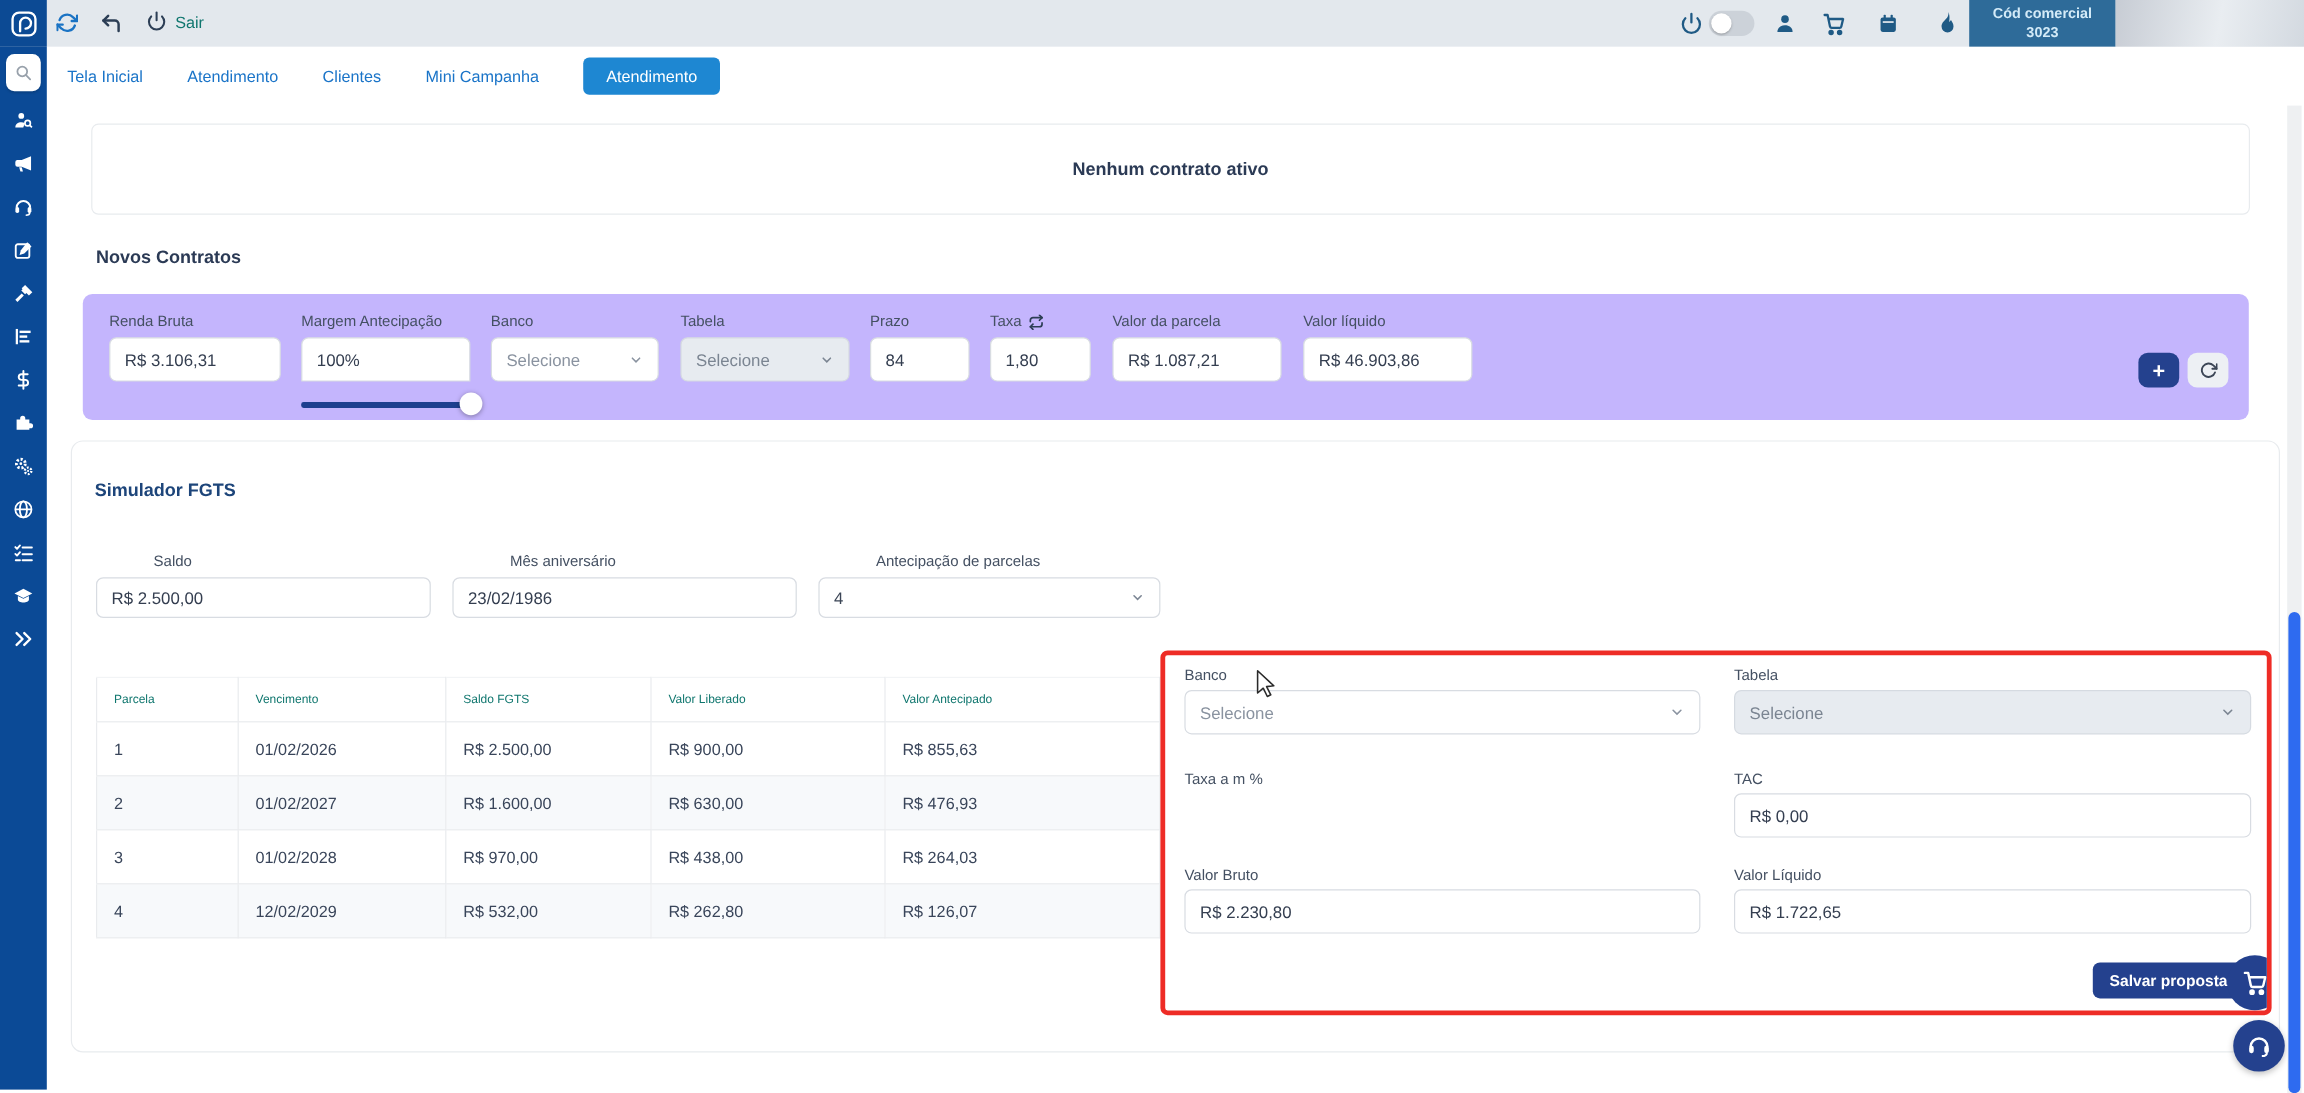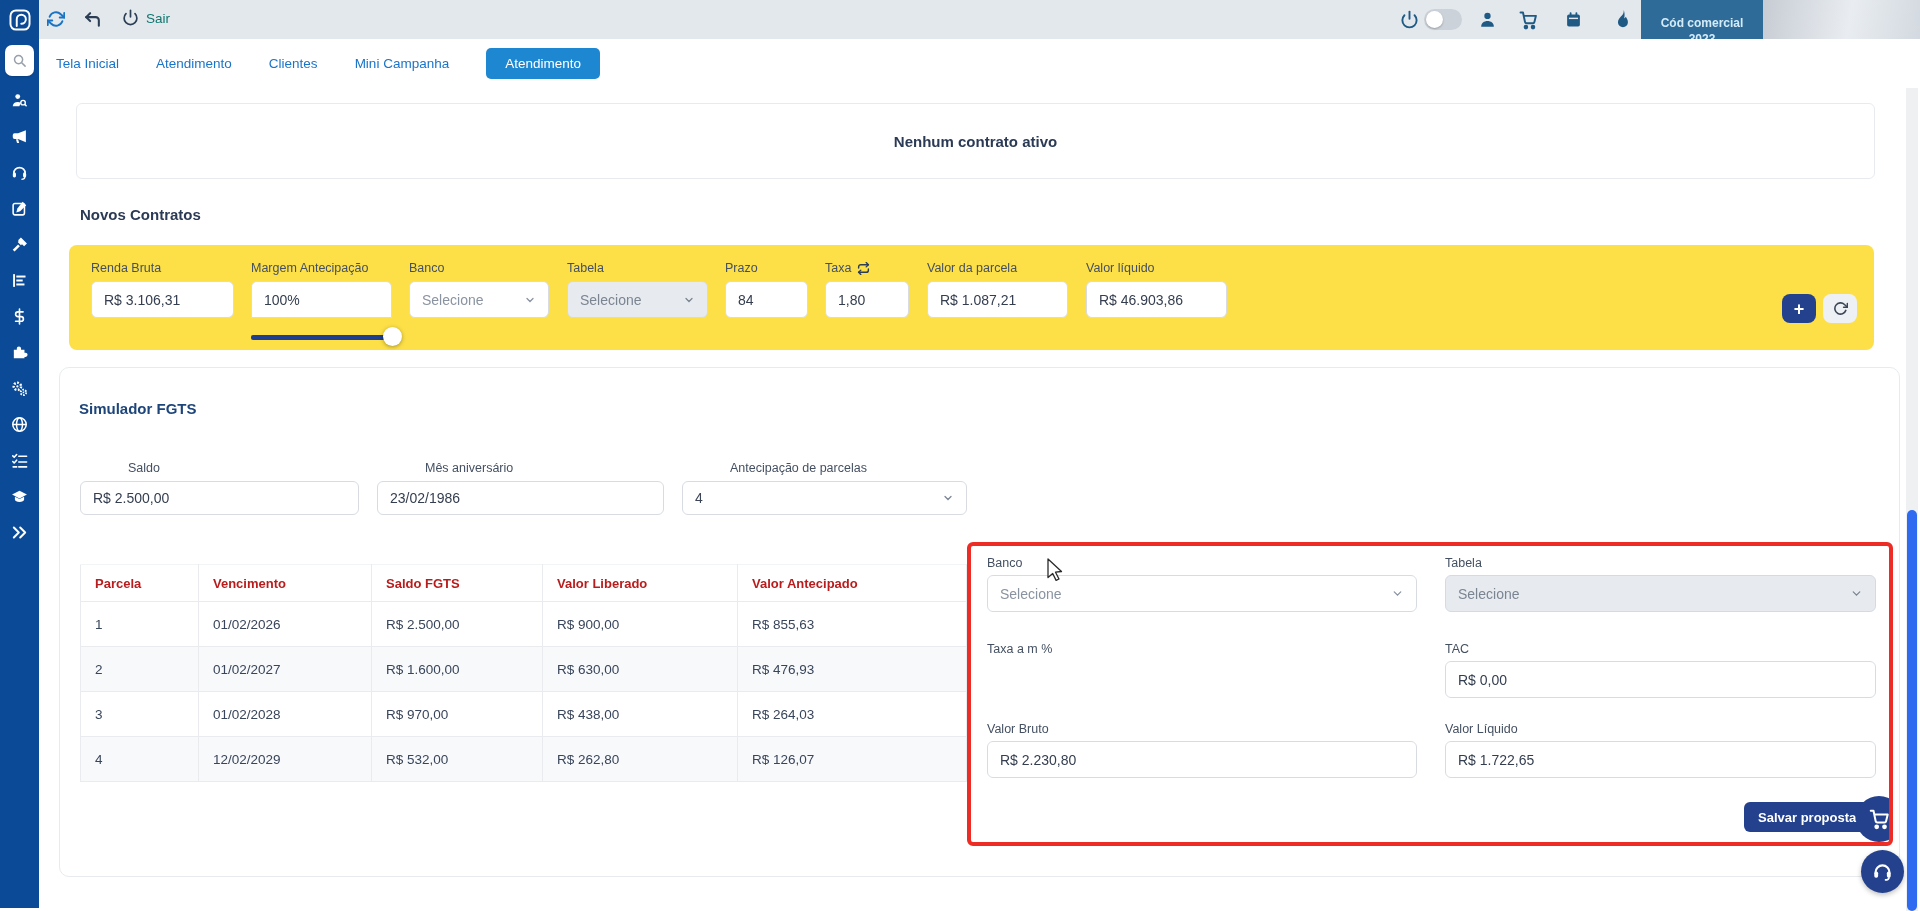--- a/index.html
+++ b/index.html
@@ -7,21 +7,21 @@
   body { font-family:"Liberation Sans", sans-serif; }
   #app { position:relative; width:1920px; height:911px; background:#fff; overflow:hidden; }
 
   
   .topbar { position:absolute; top:0; left:0; width:1920px; height:39px; background:#e3e8ed; }
   .logo-block { position:absolute; top:0; left:0; width:39px; height:39px; background:#0c4a94; display:flex; align-items:center; justify-content:center; }
   .tb-icon { position:absolute; top:10px; display:flex; align-items:center; }
   .sair-group { position:absolute; top:9px; left:122px; display:flex; align-items:flex-end; gap:7px; color:#0f766e; font-size:13.5px; cursor:default; }
   .toggle { position:absolute; top:9px; left:1424px; width:38px; height:21px; border-radius:11px; background:#ccd2d9; }
   .toggle .knob { position:absolute; top:2px; left:2px; width:17px; height:17px; border-radius:50%; background:#fff; box-shadow:0 1px 2px rgba(0,0,0,.25); }
-  .badge { position:absolute; top:0; left:1641px; width:122px; height:39px; background:#2e6b99; color:#d4ebf8; font-size:12px; font-weight:bold; text-align:center; line-height:1.3; padding-top:16px; }
+  .badge { position:absolute; top:0; left:1641px; width:122px; height:39px; background:#2e6b99; color:#d4ebf8; font-size:12px; font-weight:bold; text-align:center; line-height:1.3; padding-top:4px; }
   .tb-gradient { position:absolute; top:0; left:1763px; width:157px; height:39px; background:linear-gradient(100deg,#c7ccd4 0%,#e9edf1 55%,#d3d9e0 100%); }
 
   
   .tabbar { position:absolute; top:39px; left:39px; width:1881px; height:49px; background:#fff; display:flex; align-items:center; padding-left:17px; gap:37px; }
   .tab-link { color:#1a74c8; font-size:13.5px; cursor:pointer; white-space:nowrap; }
   .tab-active { background:#1e87d2; color:#fff; font-size:13.5px; padding:8px 19px; border-radius:5px; cursor:pointer; white-space:nowrap; }
 
   
   .sidebar { position:absolute; top:39px; left:0; width:39px; height:869px; background:#0b4a96; }
   .side-search { position:absolute; top:6px; left:5px; width:29px; height:31px; background:#fff; border-radius:7px; display:flex; align-items:center; justify-content:center; box-shadow:0 1px 2px rgba(0,0,0,.15); }
@@ -33,40 +33,40 @@
   .f-input { display:block; width:100%; height:37px; border:1px solid #d8dce2; border-radius:6px; background:#fff; color:#343e50; font-family:"Liberation Sans",sans-serif; font-size:14px; padding:0 12px; outline:none; }
   .f-select { width:100%; height:37px; border:1px solid #d8dce2; border-radius:6px; background:#fff; color:#8a93a0; font-size:14px; padding:0 12px; display:flex; align-items:center; justify-content:space-between; cursor:pointer; }
   .f-select.disabled { background:#e7ebf0; border-color:#d5dae1; color:#7b8592; }
   .f-select.value { color:#3b4556; }
   .field { position:absolute; }
 
   
   .empty-card { position:absolute; top:103px; left:76px; width:1799px; height:76px; border:1px solid #e8ebee; border-radius:6px; background:#fff; display:flex; align-items:center; justify-content:center; }
   .empty-card span { font-size:15px; font-weight:bold; color:#2b3a55; }
   .section-title { position:absolute; top:206px; left:80px; font-size:15px; font-weight:bold; color:#2b3a55; }
-  .nc-panel { position:absolute; top:245px; left:69px; width:1805px; height:105px; background:#fde047; border-radius:8px; }
+  .nc-panel { position:absolute; top:245px; left:69px; width:1805px; height:105px; background:#c4b5fd; border-radius:8px; }
   .nc-panel .field { top:16px; }
   .nc-panel .f-label { margin-bottom:6px; }
   .slider-bar { position:absolute; left:182px; top:90px; width:141px; height:5px; background:#1e3f8f; border-radius:2px; }
   .slider-handle { position:absolute; left:314px; top:82px; width:19px; height:19px; border-radius:50%; background:#fff; box-shadow:0 1px 4px rgba(0,0,0,.35); cursor:pointer; }
   .sq-btn { position:absolute; top:49px; width:34px; height:29px; border:none; border-radius:8px; display:flex; align-items:center; justify-content:center; cursor:pointer; }
   .btn-add { left:1713px; background:#24418e; color:#fff; font-size:18px; font-weight:bold; line-height:1; }
   .btn-reload { left:1754px; background:#edf0f4; }
 
   
   .sim-card { position:absolute; top:367px; left:59px; width:1841px; height:510px; background:#fff; border:1px solid #e8ebee; border-radius:10px; }
   .sim-title { position:absolute; top:400px; left:79px; font-size:15px; font-weight:bold; color:#1d457a; }
   .sim-fields .f-label { margin-bottom:6px;margin-left:48px; }
   .sim-fields .field { top:461px; }
   .sim-fields .f-input, .sim-fields .f-select { height:34px; }
 
   
   .fgts-table { position:absolute; top:564px; left:80px; border-collapse:collapse; table-layout:fixed; }
   .fgts-table th, .fgts-table td { border-right:1px solid #e9ebee; border-bottom:1px solid #e9ebee; text-align:left; padding:0 14px; white-space:nowrap; overflow:hidden; }
-  .fgts-table th { height:37px; font-size:13px; font-weight:bold; color:#b91c1c; border-top:1px solid #f2f4f6; }
+  .fgts-table th { height:37px; font-size:10px; font-weight:normal; color:#0f766e; border-top:1px solid #f2f4f6; }
   .fgts-table td { height:45px; font-size:13.5px; color:#39455a; font-weight:normal; }
   .fgts-table tr.stripe td { background:#f7f9fb; }
   .fgts-table { border-left:1px solid #e9ebee; }
 
   
   .red-panel { position:absolute; top:542px; left:967px; width:926px; height:304px; background:#fff; border:4px solid #ee2c26; border-radius:6px; overflow:hidden; }
   .red-panel .field { width:430px; }
   .red-panel .col-l { left:16px; }
   .red-panel .col-r { left:474px; width:431px; }
   .red-panel .row1 { top:10px; }

